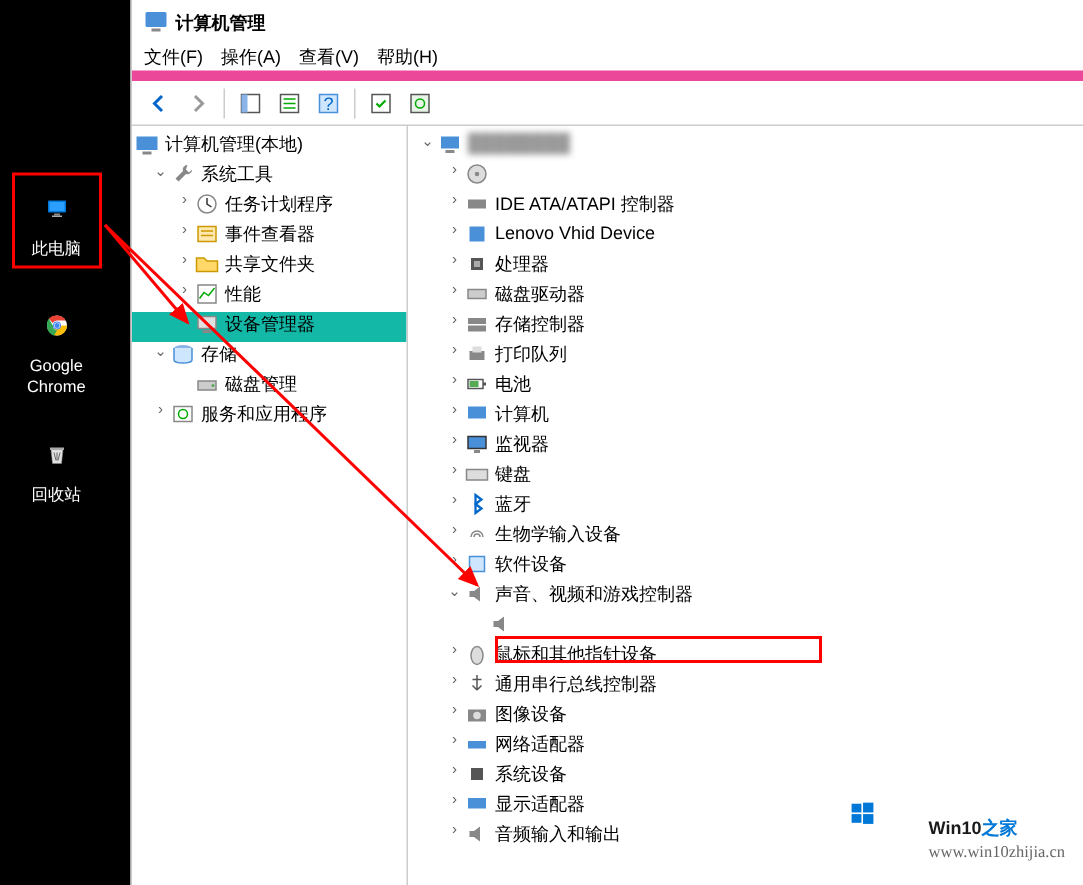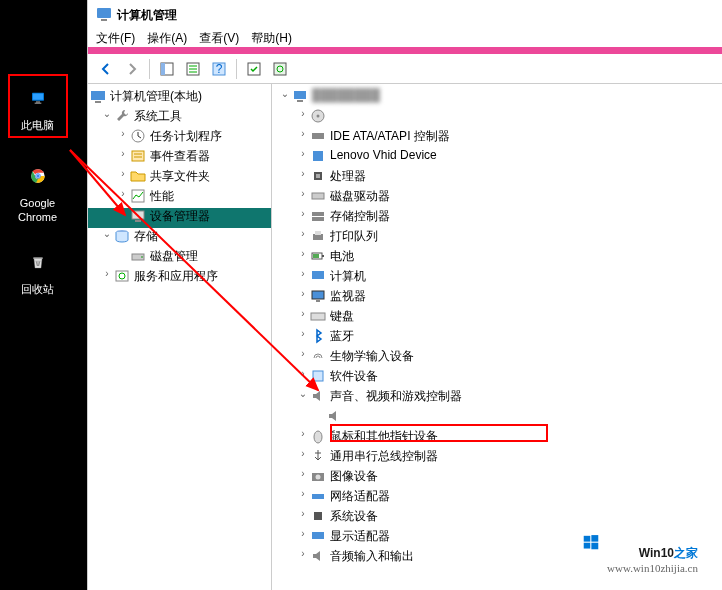--- a/index.html
+++ b/index.html
@@ -1,40 +1,40 @@
 <!DOCTYPE html>
 <html><head>
 <meta charset="utf-8">
 <style>
 *{box-sizing:border-box;margin:0;padding:0;font-family:"Microsoft YaHei","Segoe UI",Tahoma,sans-serif;font-size:12px;}
 body{background:#000;width:722px;height:590px;position:relative;overflow:hidden;}
-.taskbar{position:absolute;left:0;top:0;width:75px;height:590px;background:#000;display:flex;flex-direction:column;align-items:center;padding-top:74px;z-index:1;}
+.taskbar{position:absolute;left:0;top:0;width:75px;height:590px;background:#000;display:flex;flex-direction:column;align-items:center;padding-top:115px;z-index:1;}
 .desktop-icon{width:60px;margin-bottom:20px;text-align:center;color:#fff;cursor:pointer;}
 .desktop-icon .i{width:36px;height:36px;margin:0 auto 2px;display:flex;align-items:center;justify-content:center;}
 .desktop-icon span{font-size:11px;display:block;line-height:14px;}
 .hl-red{border:2px solid red;}
 .mgmt{position:absolute;left:87px;top:0;width:635px;height:590px;background:#fff;display:flex;flex-direction:column;border-left:1px solid #ccc;}
 .titlebar{height:30px;display:flex;align-items:center;padding:0 8px;color:#000;font-weight:bold;}
 .titlebar .ticon{margin-right:5px;}
 .menubar{height:24px;display:flex;align-items:center;padding:0 8px;border-bottom:7px solid #ec4899;}
 .menubar span{margin-right:12px;cursor:pointer;}
 .toolbar{height:30px;display:flex;align-items:center;padding:0 6px;border-bottom:1px solid #ccc;gap:2px;}
 .tbtn{width:24px;height:24px;display:flex;align-items:center;justify-content:center;border:1px solid transparent;cursor:pointer;}
 .tsep{width:1px;height:20px;background:#ccc;margin:0 3px;}
 .content{flex:1;display:flex;overflow:hidden;}
 .leftpane{width:184px;border-right:1px solid #ccc;overflow-y:auto;padding:4px 0;}
 .rightpane{flex:1;overflow-y:auto;padding:4px 0;position:relative;}
 .node{display:flex;align-items:flex-start;height:20px;padding-right:4px;white-space:nowrap;cursor:pointer;}
-.node.sel{background:#0f766e;}
+.node.sel{background:#14b8a6;}
 .exp{width:14px;text-align:center;color:#666;font-size:10px;cursor:pointer;}
 .icon{width:16px;height:16px;margin-right:4px;display:inline-flex;align-items:center;justify-content:center;}
 .lbl{flex:0 0 auto;}
 svg{width:16px;height:16px;}
 .arrow-line{position:absolute;pointer-events:none;z-index:10;}
-.watermark{position:absolute;right:24px;bottom:12px;display:flex;align-items:center;gap:8px;text-align:right;}
+.watermark{position:absolute;right:12px;bottom:12px;display:flex;align-items:center;gap:8px;}
 .watermark .wlogo{width:44px;height:44px;}
 .watermark .wtxt{display:flex;flex-direction:column;}
 .watermark .wtxt .l1{font-size:20px;font-weight:bold;color:#1a1a1a;}
 .watermark .wtxt .l1 b{color:#0078d7;}
 .watermark .wtxt .l2{font-size:11px;color:#666;font-family:Liberation Serif, serif;}
 .hl-box{position:absolute;border:2px solid red;pointer-events:none;}
 </style>
 </head>
 <body>
 

